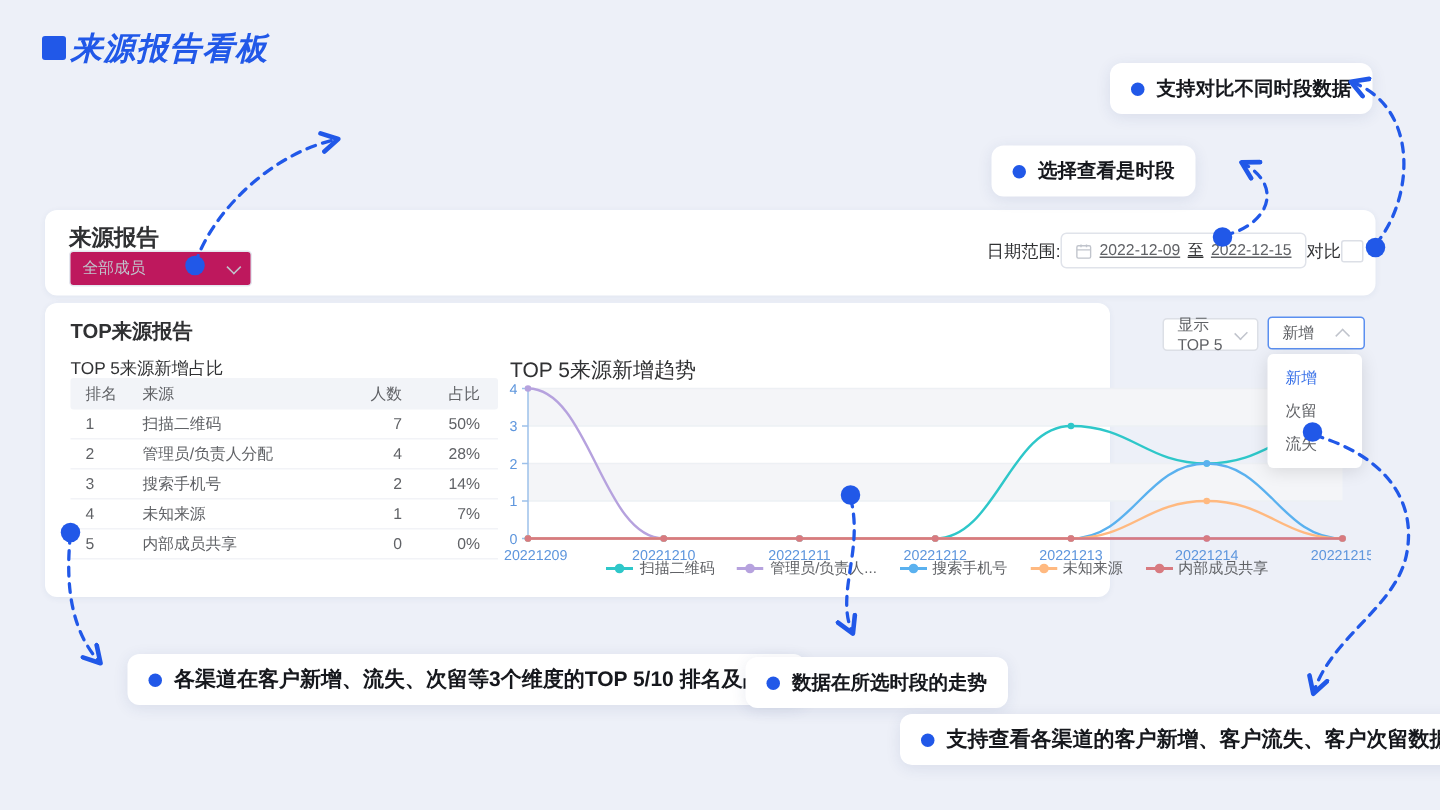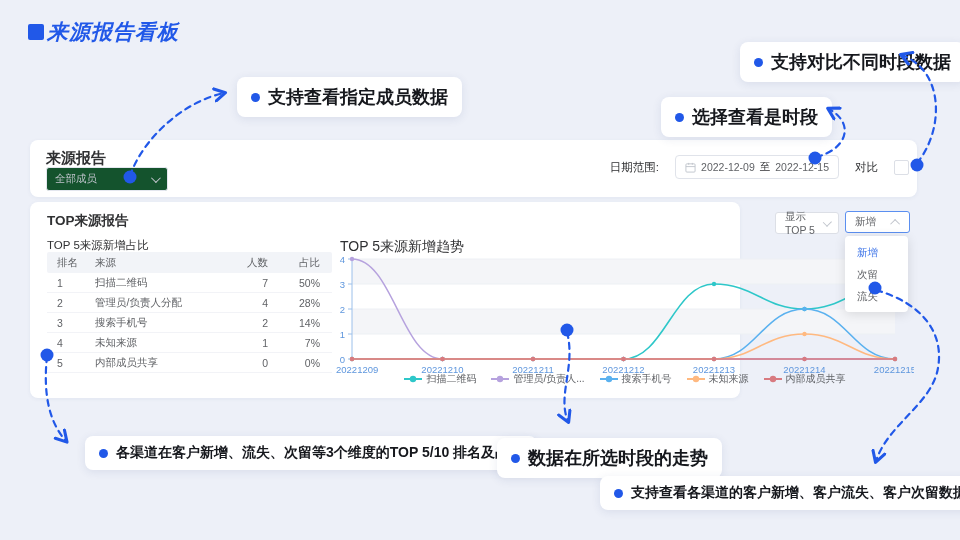--- a/index.html
+++ b/index.html
@@ -14,32 +14,32 @@
   
   .panel{position:absolute;background:#fff;border-radius:8px;box-shadow:0 1px 4px rgba(40,60,120,.06);}
   #panel-report{left:30px;top:140px;width:887px;height:57px;}
   #panel-top{left:30px;top:202px;width:710px;height:196px;}
 
   .panel-h{position:absolute;font-size:15px;font-weight:bold;color:#303133;}
   #report-title{left:16px;top:9px;}
   #top-title{left:17px;top:10px;font-size:13.5px;}
 
   
-  .select{position:absolute;border:1px solid #e4e7ef;border-radius:3px;background:#14532d;display:flex;align-items:center;}
+  .select{position:absolute;border:1px solid #e4e7ef;border-radius:3px;background:#be185d;display:flex;align-items:center;}
   #member-select{left:16px;top:27px;width:120px;height:22px;}
   #member-select .ph{font-size:10.5px;color:#c0c4cc;margin-left:8px;flex:1;}
   .chev{width:6px;height:6px;border-right:1.4px solid #c0c4cc;border-bottom:1.4px solid #c0c4cc;margin-right:9px;}
   .chev.down{transform:rotate(45deg) translateY(-2px);}
   .chev.up{transform:rotate(-135deg) translateY(-2px);}
 
   
-  .report-controls{position:absolute;right:8px;top:15px;display:flex;align-items:center;gap:16px;}
+  .report-controls{position:absolute;right:8px;top:15px;display:flex;align-items:center;gap:0;}
   .ctl-label{font-size:11.5px;color:#303133;}
   .date-input{height:22px;border:1px solid #e0e3ea;border-radius:4px;display:flex;align-items:center;gap:5px;padding:0 9px;background:#fff;}
-  .date-input span{font-size:10.5px;color:#606266;}
+  .date-input span{font-size:10.5px;color:#606266;text-decoration:underline;}
   .date-input .sep{color:#303133;}
   .checkbox{width:13px;height:13px;border:1px solid #dcdfe6;border-radius:2px;background:#fff;}
 
   
   .mini-select{position:absolute;height:20px;border:1px solid #dcdfe6;border-radius:3px;background:#fff;display:flex;align-items:center;justify-content:space-between;}
   #top-select{left:745px;top:10px;width:62px;}
   #metric-select{left:815px;top:9px;width:63px;border-color:#5b8ff0;}
   .mini-select .txt{font-size:10.5px;color:#606266;margin-left:9px;}
   
   #metric-dropdown{position:absolute;left:815px;top:34px;width:63px;background:#fff;border-radius:4px;box-shadow:0 2px 12px rgba(0,0,0,.12);padding:5px 0;z-index:30;}
@@ -58,21 +58,21 @@
 
   
   #chart-title{position:absolute;left:310px;top:36px;font-size:14px;color:#303133;}
   #trend-svg{position:absolute;left:306px;top:42px;}
   #legend{position:absolute;left:306px;width:578px;top:170px;display:flex;justify-content:center;gap:15px;}
   .lg-item{display:flex;align-items:center;gap:4px;font-size:10px;color:#606266;cursor:pointer;}
 
   
   .callout{position:absolute;background:#fff;border-radius:8px;box-shadow:0 2px 10px rgba(40,60,120,.10);display:flex;align-items:center;gap:8px;padding:8px 14px;z-index:40;}
   .callout .dot{width:9px;height:9px;border-radius:50%;background:#2158e8;flex:none;}
-  .callout .txt{font-size:18px;font-weight:bold;color:#16181d;white-space:nowrap;}
+  .callout .txt{font-size:13px;font-weight:bold;color:#16181d;white-space:nowrap;}
   .callout.big .txt{font-size:14px;}
   #co-member{left:237px;top:77px;}
   #co-compare{left:740px;top:42px;}
   #co-period{left:661px;top:97px;}
   #co-rank{left:85px;top:436px;}
   #co-trend{left:497px;top:438px;}
   #co-metrics{left:600px;top:476px;}
 
   #anno-overlay{position:absolute;left:0;top:0;z-index:50;pointer-events:none;}
 </style>
@@ -269,24 +269,20 @@
         <span class="lg-item">
           <svg width="18" height="8">
       <line x1="0" y1="4" x2="18" y2="4" stroke="#d87a80" stroke-width="2"></line>
       <circle cx="9" cy="4" r="3.2" fill="#d87a80"></circle>
           </svg>
     <span>内部成员共享</span>
         </span>
       </div>
   </div>
 
-  <div class="callout" id="co-member">
-    <span class="dot"></span>
-    <span class="txt">支持查看指定成员数据</span>
-  </div>
   <div class="callout" id="co-compare">
     <span class="dot"></span>
     <span class="txt">支持对比不同时段数据</span>
   </div>
   <div class="callout" id="co-period">
     <span class="dot"></span>
     <span class="txt">选择查看是时段</span>
   </div>
   <div class="callout big" id="co-rank">
     <span class="dot"></span>

